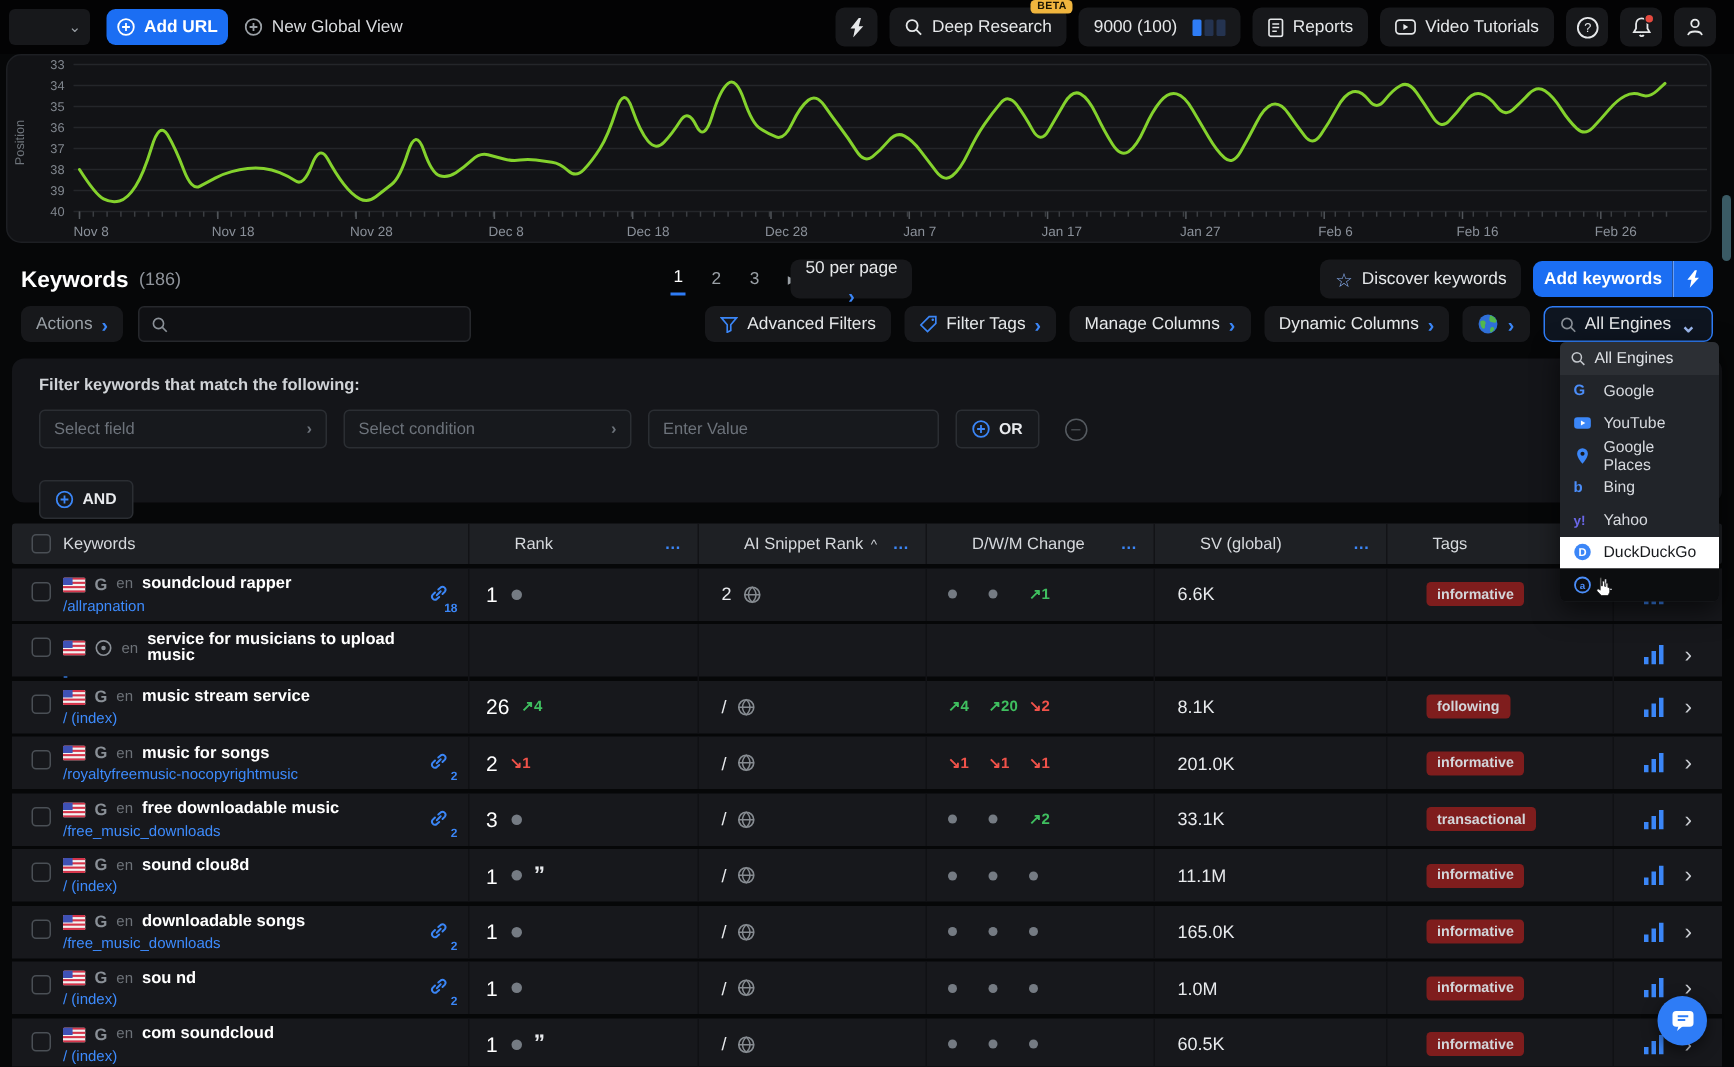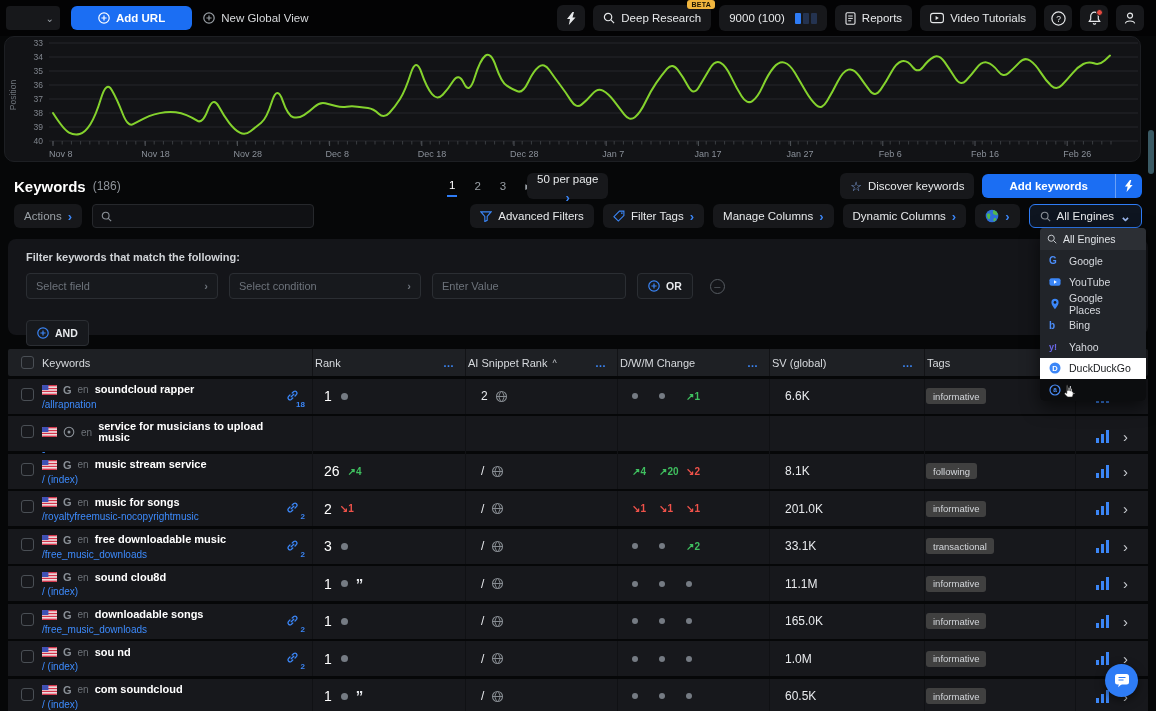--- a/index.html
+++ b/index.html
@@ -4,21 +4,21 @@
 <style>
   * { box-sizing: border-box; margin: 0; padding: 0; }
   html,body { width:1156px; height:711px; overflow:hidden; background:#060708;
     font-family:"Liberation Sans", sans-serif; color:#e8eaed; }
   .app { position:relative; width:1156px; height:711px; }
 
   
   .topbar { height:36px; background:#030304; display:flex; align-items:center; padding:0 12px 0 6px; gap:11px; }
   .proj-select { width:54px; height:24px; background:#17181b; border-radius:4px; display:flex; align-items:center;
     justify-content:flex-end; padding-right:6px; color:#9aa0a6; font-size:10px; cursor:pointer; }
-  .btn-blue { background:#1b6ef3; color:#fff; border:none; height:24px; border-radius:6px; padding:0 27px;
+  .btn-blue { background:#1b6ef3; color:#fff; border:none; height:24px; border-radius:6px; padding:0 7px;
     font-size:11.5px; font-weight:700; display:flex; align-items:center; gap:6px; cursor:pointer; }
   .ghost-link { display:flex; align-items:center; gap:6px; color:#d8dadd; font-size:11.5px; cursor:pointer; }
   .tb-right { margin-left:auto; display:flex; align-items:center; gap:8px; }
   .dbtn { background:#17181b; border:none; color:#e6e8ea; height:26px; border-radius:6px; padding:0 10px;
     font-size:11.5px; display:flex; align-items:center; gap:6px; cursor:pointer; position:relative; }
   .iconbtn { width:28px; justify-content:center; padding:0; }
   .beta { position:absolute; top:-5px; right:-4px; background:#f0b53e; color:#1b1503; font-size:7px; font-weight:700;
     padding:1px 4px; border-radius:3px; letter-spacing:.3px; }
   .credit-bars { display:flex; gap:2px; margin-left:4px; }
   .credit-bars i { width:6px; height:11px; border-radius:1px; background:#243350; }
@@ -63,21 +63,21 @@
   .opbtn { height:26px; background:#17191d; border:1px solid #2b2e33; border-radius:4px; color:#e8eaed;
     font-size:10.5px; font-weight:700; display:flex; align-items:center; gap:6px; padding:0 10px; cursor:pointer; }
   .minus-ic { width:15px; height:15px; border-radius:50%; border:1.5px solid #565b61; color:#565b61; font-size:11px;
     display:flex; align-items:center; justify-content:center; margin-left:6px; }
   .and-row { margin-top:21px; }
 
   
   .tbl { margin:14px 8px 0; }
   .thead, .trow { display:grid; grid-template-columns:304px 153px 152px 152px 155px 151px 1fr; }
   .thead { background:#1e2024; height:27px; border-radius:2px; font-size:11px; color:#d6d9dd; }
-  .thead .hc { display:flex; align-items:center; padding-left:2px; position:relative; }
+  .thead .hc { display:flex; align-items:center; padding-left:30px; position:relative; }
   .thead .hc + .hc { border-left:1px solid #121316; }
   .dots-menu { position:absolute; right:10px; color:#3b86f7; font-weight:700; letter-spacing:1px; cursor:pointer; }
   .sortc { color:#c9ccd1; font-size:9px; margin-left:5px; }
   .trow { background:#17181c; height:35px; margin-top:2.5px; position:relative; font-size:11px; }
   .trow .c { border-left:1px solid #101114; position:relative; display:flex; align-items:center; }
   .trow .c:first-child { border-left:none; display:block; padding:5px 0 0 34px; }
   .cb { position:absolute; left:13px; top:9px; width:13px; height:13px; border:1.5px solid #4a4f55; border-radius:3px; cursor:pointer; }
   .thead .cb { top:7px; }
   .kline { display:flex; align-items:center; gap:6px; }
   .flag { width:15px; height:10px; border-radius:1px; flex:none; }
@@ -90,21 +90,21 @@
   .rankv { color:#fff; font-size:14px; padding-left:11px; }
   .gdot { width:7px; height:7px; border-radius:50%; background:#757b83; margin-left:9px; }
   .quote { color:#e8eaed; font-size:15px; font-weight:700; margin-left:8px; line-height:10px; }
   .rkch { font-size:10px; margin-left:8px; font-weight:700; }
   .up { color:#3fbf5f; } .down { color:#f0524a; }
   .aiv { color:#e8eaed; font-size:12px; padding-left:15px; }
   .dwm { padding-left:14px; gap:0; }
   .dwm b { width:27px; font-size:10px; font-weight:700; display:flex; align-items:center; }
   .dwm .dot { width:6px; height:6px; border-radius:50%; background:#757b83; }
   .sv { color:#e8eaed; font-size:12px; padding-left:15px; }
-  .tagp { background:#404040; color:#d3d6da; font-size:9.5px; padding:2.5px 7px; border-radius:3px; margin-left:1px; }
+  .tagp { background:#7f1d1d; color:#d3d6da; font-size:9.5px; padding:2.5px 7px; border-radius:3px; margin-left:26px;font-weight:bold; }
   .rowact { display:flex; align-items:center; gap:13px; justify-content:center; width:100%; }
   .rchev { color:#c9ccd1; font-size:15px; cursor:pointer; line-height:1; }
   @keyframes sp { to { transform:rotate(360deg); } }
 
   
   .engines-dd { position:absolute; left:1040px; top:228px; width:106px; background:#212429; border-radius:4px;
     box-shadow:0 6px 18px rgba(0,0,0,.6); z-index:50; font-size:10.5px; overflow:hidden; }
   .dd-search { height:22px; background:#2c2f34; display:flex; align-items:center; gap:6px; padding:0 7px; color:#dfe2e6; }
   .dd-item { height:21.5px; display:flex; align-items:center; gap:8px; padding:0 9px; color:#d6d9de; cursor:pointer; position:relative; }
   .dd-item.hovered { background:#ffffff; color:#17191c; }

